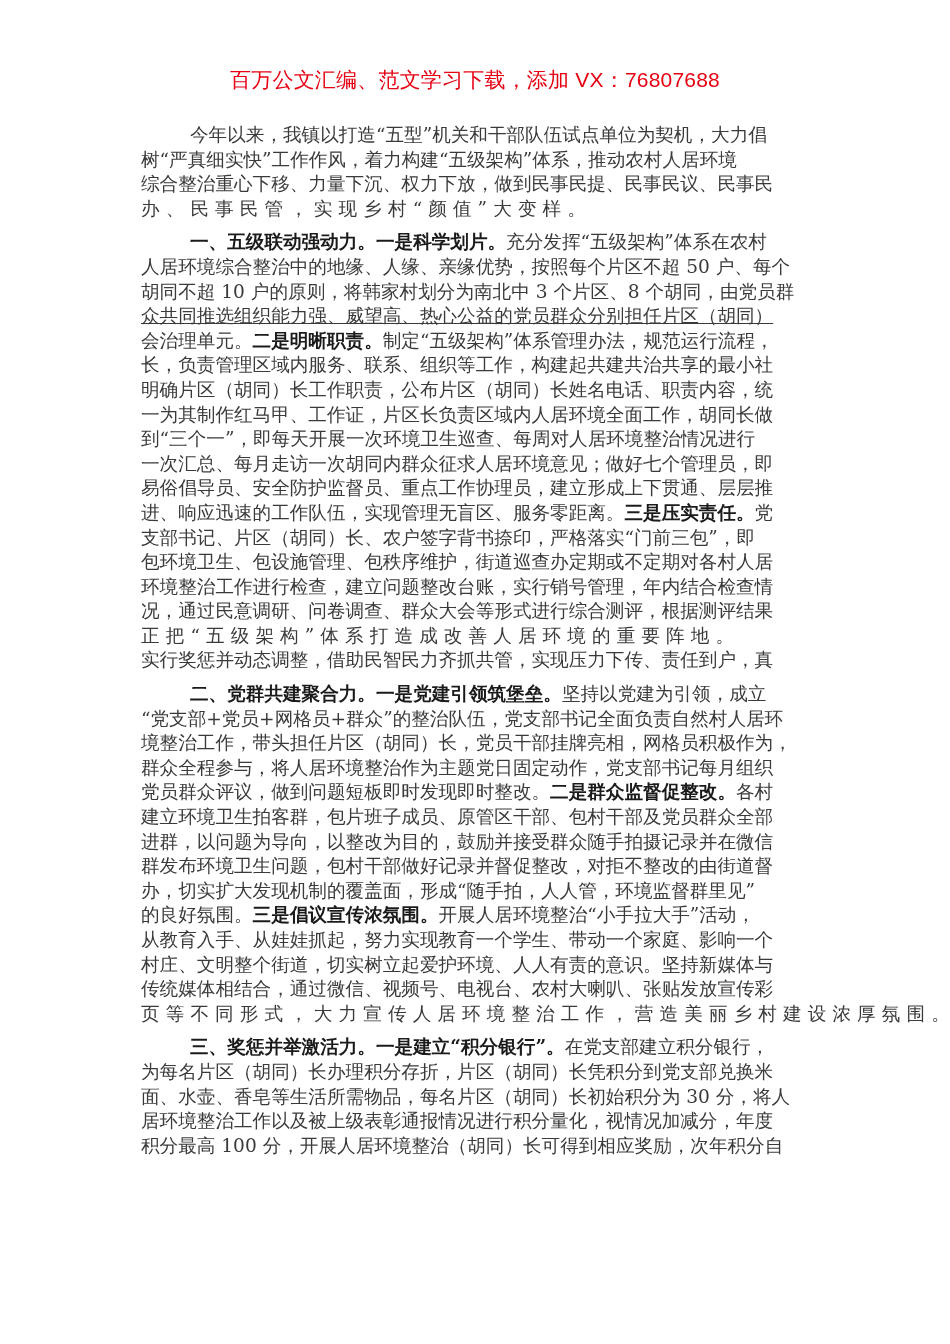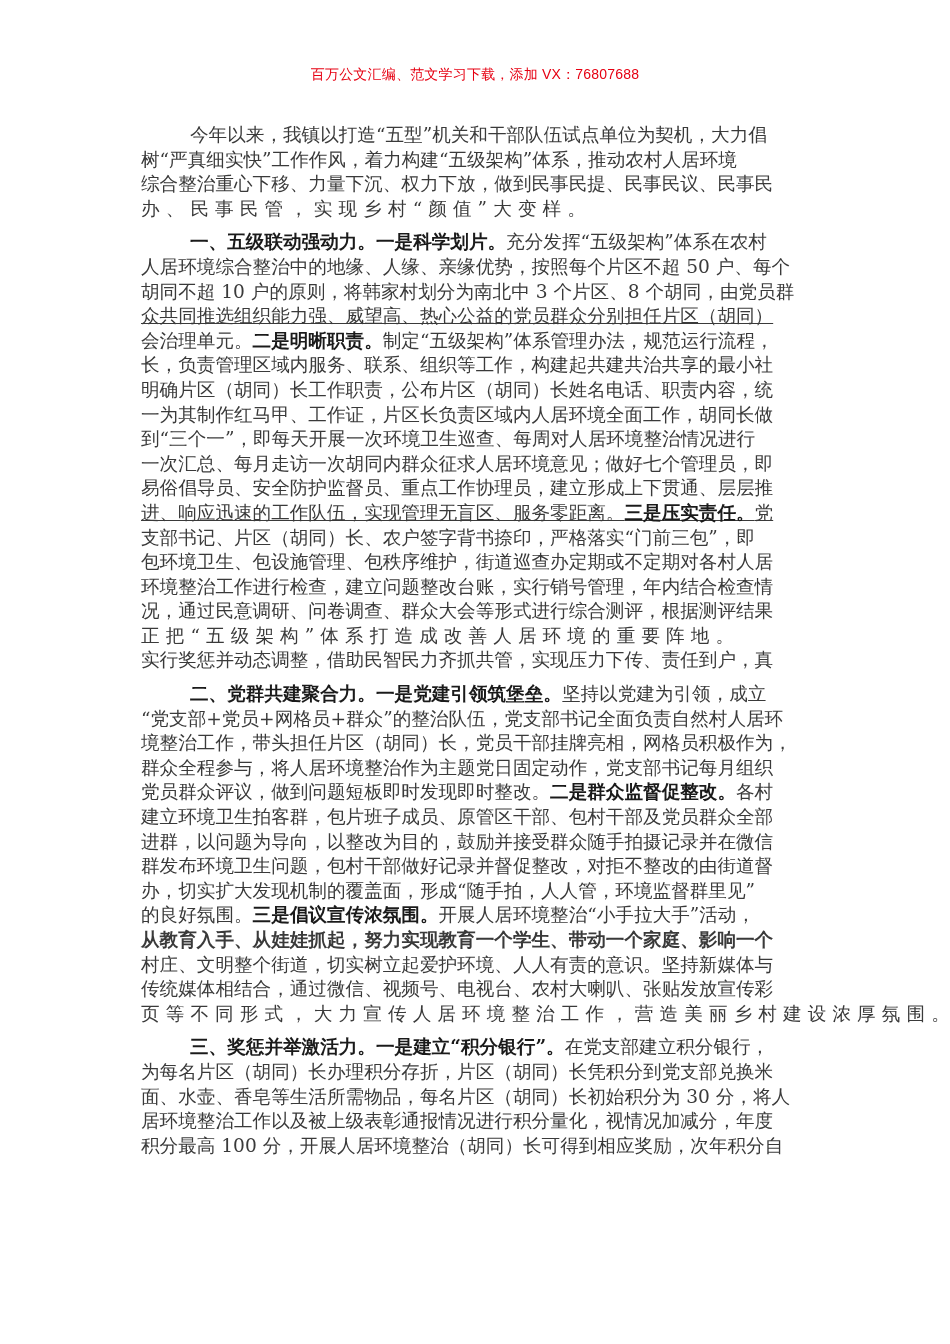--- a/index.html
+++ b/index.html
@@ -1,21 +1,21 @@
 <!DOCTYPE html>
 <html><head>
   <meta charset="utf-8">
   <style>
     html, body { margin: 0; padding: 0; background: #ffffff; }
     body { width: 950px; height: 1344px; position: relative; overflow: hidden;
            font-family: "DejaVu Serif", "Liberation Serif", serif; color: #3a3a3a; }
     .header {
       position: absolute; left: 0; top: 66px; width: 950px; text-align: center;
       font-family: "Liberation Sans", "DejaVu Sans", sans-serif;
-      font-size: 14px; color: #e60012; letter-spacing: 0.2px;
+      font-size: 21px; color: #e60012; letter-spacing: 0.2px;
     }
     .page { position: absolute; left: 141px; top: 123px; width: 668px; }
     .para { margin: 0 0 9px 0; }
     .line {
       display: block; height: 24.6px; line-height: 24.6px;
       font-size: 18.6px; white-space: nowrap;
       text-align: justify; text-align-last: justify;
       width: 668px; letter-spacing: 0px;
     }
     .line.last { text-align-last: left; letter-spacing: 6.1px; }
@@ -39,40 +39,40 @@
       <span class="line" style="text-align-last: left; letter-spacing: 0px;"><span>人居环境综合整治中的地缘、人缘、亲缘优势，按照每个片区不超 50 户、每个</span></span>
       <span class="line" style="text-align-last: left; letter-spacing: 0px;"><span>胡同不超 10 户的原则，将韩家村划分为南北中 3 个片区、8 个胡同，由党员群</span></span>
       <span class="line" style="text-align-last: left; letter-spacing: 0px; text-decoration: underline;"><span>众共同推选组织能力强、威望高、热心公益的党员群众分别担任片区（胡同）</span></span>
       <span class="line" style="text-align-last: left; letter-spacing: 0px;"><span>会治理单元。</span><span class="b">二是明晰职责。</span><span>制定“五级架构”体系管理办法，规范运行流程，</span></span>
       <span class="line" style="text-align-last: left; letter-spacing: 0px;"><span>长，负责管理区域内服务、联系、组织等工作，构建起共建共治共享的最小社</span></span>
       <span class="line" style="text-align-last: left; letter-spacing: 0px;"><span>明确片区（胡同）长工作职责，公布片区（胡同）长姓名电话、职责内容，统</span></span>
       <span class="line" style="text-align-last: left; letter-spacing: 0px;"><span>一为其制作红马甲、工作证，片区长负责区域内人居环境全面工作，胡同长做</span></span>
       <span class="line" style="text-align-last: left; letter-spacing: 0px;"><span>到“三个一”，即每天开展一次环境卫生巡查、每周对人居环境整治情况进行</span></span>
       <span class="line" style="text-align-last: left; letter-spacing: 0px;"><span>一次汇总、每月走访一次胡同内群众征求人居环境意见；做好七个管理员，即</span></span>
       <span class="line" style="text-align-last: left; letter-spacing: 0px;"><span>易俗倡导员、安全防护监督员、重点工作协理员，建立形成上下贯通、层层推</span></span>
-      <span class="line" style="text-align-last: left; letter-spacing: 0px; text-decoration: underline;"><span>进、响应迅速的工作队伍，实现管理无盲区、服务零距离。</span><span class="b">三是压实责任。</span><span>党</span></span>
+      <span class="line" style="text-align-last: left; letter-spacing: 0px;"><span>进、响应迅速的工作队伍，实现管理无盲区、服务零距离。</span><span class="b">三是压实责任。</span><span>党</span></span>
       <span class="line" style="text-align-last: left; letter-spacing: 0px;"><span>支部书记、片区（胡同）长、农户签字背书捺印，严格落实“门前三包”，即</span></span>
       <span class="line" style="text-align-last: left; letter-spacing: 0px;"><span>包环境卫生、包设施管理、包秩序维护，街道巡查办定期或不定期对各村人居</span></span>
       <span class="line" style="text-align-last: left; letter-spacing: 0px;"><span>环境整治工作进行检查，建立问题整改台账，实行销号管理，年内结合检查情</span></span>
       <span class="line" style="text-align-last: left; letter-spacing: 0px;"><span>况，通过民意调研、问卷调查、群众大会等形式进行综合测评，根据测评结果</span></span>
       <span class="line last"><span>正把“五级架构”体系打造成改善人居环境的重要阵地。</span></span>
       <span class="line" style="text-align-last: left; letter-spacing: 0px;"><span>实行奖惩并动态调整，借助民智民力齐抓共管，实现压力下传、责任到户，真</span></span>
     </div>
     <div class="para">
       <span class="line indent" style="text-align-last: left; letter-spacing: 0px;"><span class="b">二、党群共建聚合力。</span><span class="b">一是党建引领筑堡垒。</span><span>坚持以党建为引领，成立</span></span>
       <span class="line" style="text-align-last: left; letter-spacing: 0px;"><span>“党支部+党员+网格员+群众”的整治队伍，党支部书记全面负责自然村人居环</span></span>
       <span class="line" style="text-align-last: left; letter-spacing: 0px;"><span>境整治工作，带头担任片区（胡同）长，党员干部挂牌亮相，网格员积极作为，</span></span>
       <span class="line" style="text-align-last: left; letter-spacing: 0px;"><span>群众全程参与，将人居环境整治作为主题党日固定动作，党支部书记每月组织</span></span>
       <span class="line" style="text-align-last: left; letter-spacing: 0px;"><span>党员群众评议，做到问题短板即时发现即时整改。</span><span class="b">二是群众监督促整改。</span><span>各村</span></span>
       <span class="line" style="text-align-last: left; letter-spacing: 0px;"><span>建立环境卫生拍客群，包片班子成员、原管区干部、包村干部及党员群众全部</span></span>
       <span class="line" style="text-align-last: left; letter-spacing: 0px;"><span>进群，以问题为导向，以整改为目的，鼓励并接受群众随手拍摄记录并在微信</span></span>
       <span class="line" style="text-align-last: left; letter-spacing: 0px;"><span>群发布环境卫生问题，包村干部做好记录并督促整改，对拒不整改的由街道督</span></span>
       <span class="line" style="text-align-last: left; letter-spacing: 0px;"><span>办，切实扩大发现机制的覆盖面，形成“随手拍，人人管，环境监督群里见”</span></span>
       <span class="line" style="text-align-last: left; letter-spacing: 0px;"><span>的良好氛围。</span><span class="b">三是倡议宣传浓氛围。</span><span>开展人居环境整治“小手拉大手”活动，</span></span>
-      <span class="line" style="text-align-last: left; letter-spacing: 0px; font-weight: bold;"><span>从教育入手、从娃娃抓起，努力实现教育一个学生、带动一个家庭、影响一个</span></span>
+      <span class="line" style="text-align-last: left; letter-spacing: 0px;"><span>从教育入手、从娃娃抓起，努力实现教育一个学生、带动一个家庭、影响一个</span></span>
       <span class="line" style="text-align-last: left; letter-spacing: 0px;"><span>村庄、文明整个街道，切实树立起爱护环境、人人有责的意识。坚持新媒体与</span></span>
       <span class="line" style="text-align-last: left; letter-spacing: 0px;"><span>传统媒体相结合，通过微信、视频号、电视台、农村大喇叭、张贴发放宣传彩</span></span>
       <span class="line last"><span>页等不同形式，大力宣传人居环境整治工作，营造美丽乡村建设浓厚氛围。</span></span>
     </div>
     <div class="para">
       <span class="line indent" style="text-align-last: left; letter-spacing: 0px;"><span class="b">三、奖惩并举激活力。</span><span class="b">一是建立“积分银行”。</span><span>在党支部建立积分银行，</span></span>
       <span class="line" style="text-align-last: left; letter-spacing: 0px;"><span>为每名片区（胡同）长办理积分存折，片区（胡同）长凭积分到党支部兑换米</span></span>
       <span class="line" style="text-align-last: left; letter-spacing: 0px;"><span>面、水壶、香皂等生活所需物品，每名片区（胡同）长初始积分为 30 分，将人</span></span>
       <span class="line" style="text-align-last: left; letter-spacing: 0px;"><span>居环境整治工作以及被上级表彰通报情况进行积分量化，视情况加减分，年度</span></span>
       <span class="line" style="text-align-last: left; letter-spacing: 0px;"><span>积分最高 100 分，开展人居环境整治（胡同）长可得到相应奖励，次年积分自</span></span>

